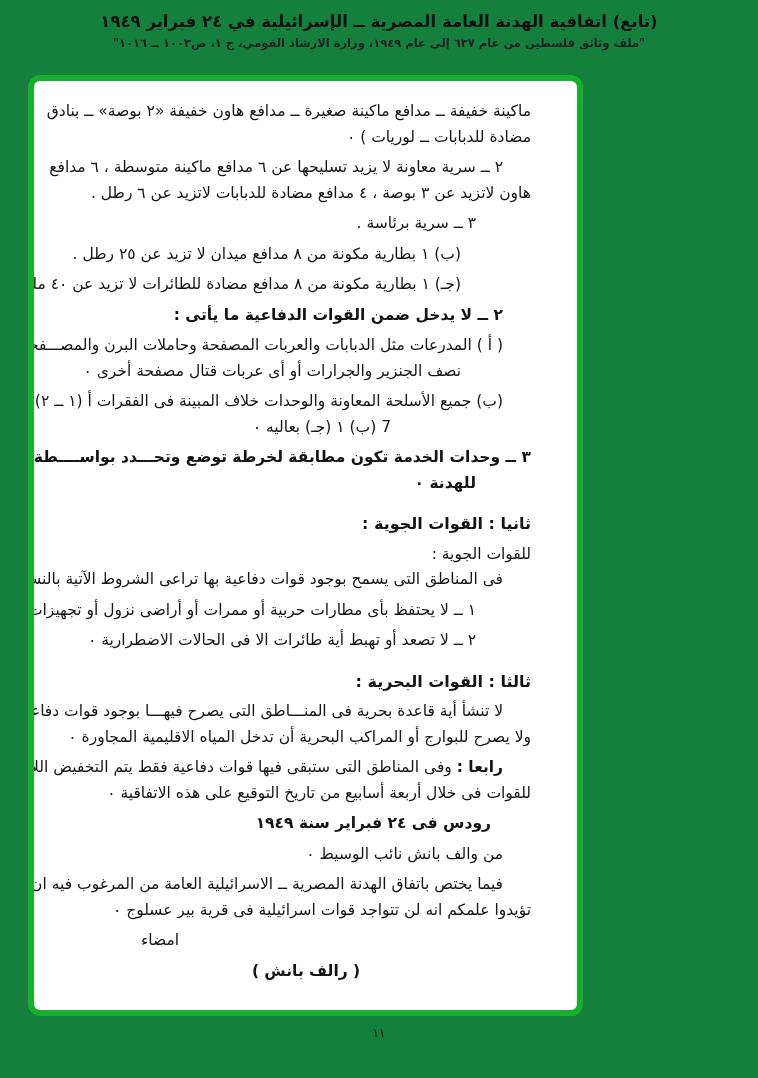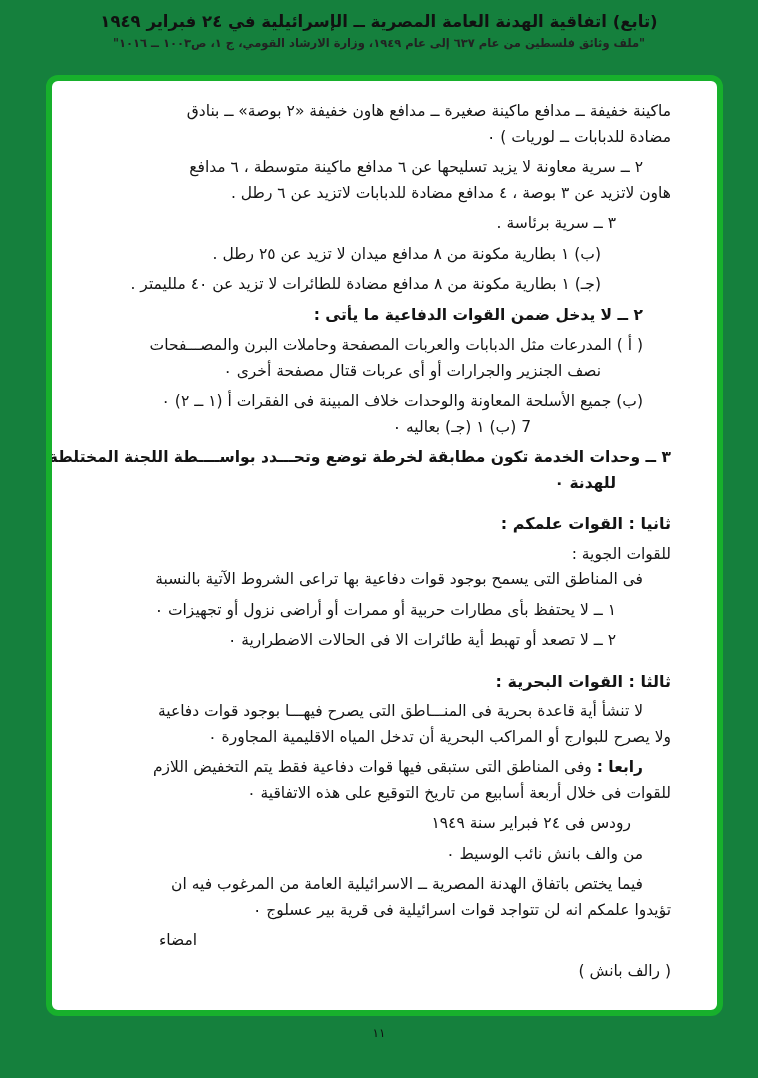--- a/index.html
+++ b/index.html
@@ -33,23 +33,23 @@
   }
   .header-source {
     margin-top: 5px;
     font-size: 11.5px;
     font-weight: bold;
     color: #222;
   }
   
   .frame {
     position: absolute;
-    left: 46px;
+    left: 28px;
     top: 75px;
-    width: 677px;
+    width: 555px;
     height: 941px;
     box-sizing: border-box;
     border: 6px solid #17b02c;
     border-radius: 12px;
     padding: 18px 46px 12px 26px;
     overflow: hidden;
     background: #ffffff;
   }
   .doc {
     direction: rtl;
@@ -66,23 +66,23 @@
   .bold { font-weight: bold; }
   .heading {
     font-weight: bold;
     margin-top: 15px;
     font-size: 16px;
   }
   .ind-1 { padding-right: 28px; }
   .ind-2 { padding-right: 55px; }
   .ind-3 { padding-right: 70px; }
   .ind-4 { padding-right: 140px; }
-  .ind-d { padding-right: 40px; }
+  .ind-d { padding-right: 40px; font-weight: bold; }
   .left-1 { text-align: left; padding-left: 81px; }
-  .left-2 { text-align: right; padding-left: 21px; }
+  .left-2 { text-align: center; padding-left: 21px; font-weight: bold; }
   
   .footer {
     position: absolute;
     top: 1026px;
     left: 0;
     width: 100%;
     text-align: center;
     font-size: 12px;
     color: #111;
   }
@@ -135,21 +135,21 @@
         <div class="line ind-1">(ب) جميع الأسلحة المعاونة والوحدات خلاف المبينة فى الفقرات أ (١ ــ ٢) ٠</div>
         <div class="line ind-4">7 (ب) ١ (جـ) بعاليه ٠</div>
       </div>
 
       <div class="para">
         <div class="line bold">٣ ــ وحدات الخدمة تكون مطابقة لخرطة توضع وتحـــدد بواســــطة اللجنة المختلطة</div>
         <div class="line bold ind-2">للهدنة ٠</div>
       </div>
 
       <div class="para heading">
-        <div class="line">ثانيا : القوات علمكم :</div>
+        <div class="line">ثانيا : القوات الجوية :</div>
       </div>
 
       <div class="para">
         <div class="line">للقوات الجوية :</div>
         <div class="line ind-1">فى المناطق التى يسمح بوجود قوات دفاعية بها تراعى الشروط الآتية بالنسبة</div>
       </div>
 
       <div class="para">
         <div class="line ind-2">١ ــ لا يحتفظ بأى مطارات حربية أو ممرات أو أراضى نزول أو تجهيزات ٠</div>
       </div>

